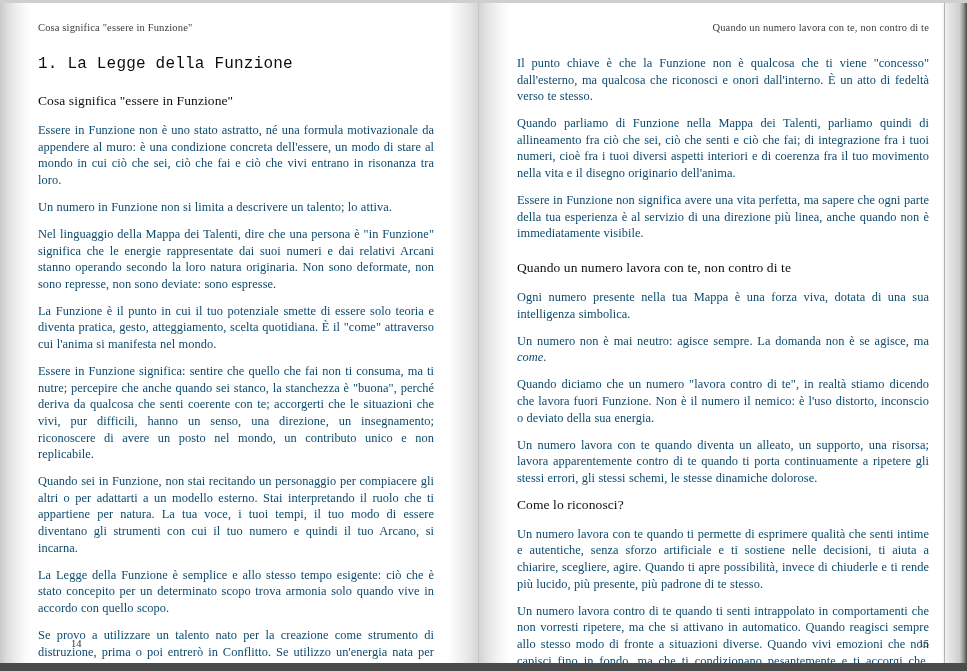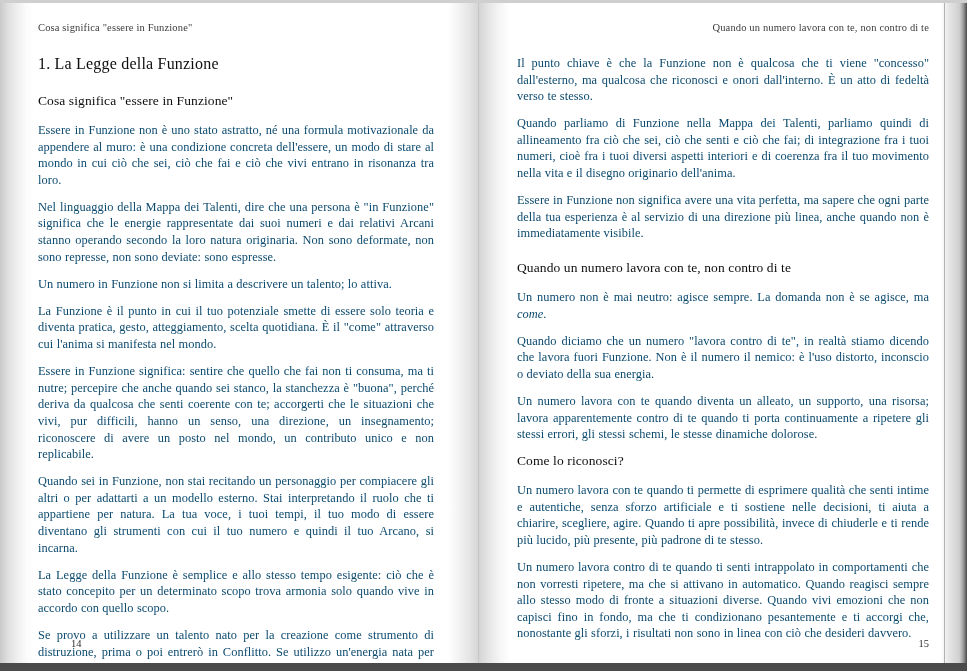--- a/index.html
+++ b/index.html
@@ -102,20 +102,21 @@
     white-space: nowrap;
   }
   .running-head.right { text-align: right; }
 
   .chapter-title {
     font-size: 16px;
     font-weight: 400;
     letter-spacing: 0.2px;
     margin: 0 0 20px 0;
     color: #0d0d0d;
+    font-family: Liberation Mono, monospace;
   }
   .section-head {
     font-size: 13.5px;
     font-weight: 400;
     letter-spacing: 0.1px;
     margin: 0 0 13px 0;
     color: #0d0d0d;
   }
   .section-head.spaced-top { margin-top: 18px; }
 
@@ -154,22 +155,22 @@
   <div class="page page-left">
     <div class="page-inner">
 
       <div class="running-head">Cosa significa "essere in Funzione"</div>
 
       <h1 class="chapter-title">1. La Legge della Funzione</h1>
 
       <h2 class="section-head">Cosa significa "essere in Funzione"</h2>
 
       <p class="body">Essere in Funzione non è uno stato astratto, né una formula motivazionale da appendere al muro: è una condizione concreta dell'essere, un modo di stare al mondo in cui ciò che sei, ciò che fai e ciò che vivi entrano in risonanza tra loro.</p>
+      <p class="body">Un numero in Funzione non si limita a descrivere un talento; lo attiva.</p>
       <p class="body">Nel linguaggio della Mappa dei Talenti, dire che una persona è "in Funzione" significa che le energie rappresentate dai suoi numeri e dai relativi Arcani stanno operando secondo la loro natura originaria. Non sono deformate, non sono represse, non sono deviate: sono espresse.</p>
-      <p class="body">Un numero in Funzione non si limita a descrivere un talento; lo attiva.</p>
       <p class="body">La Funzione è il punto in cui il tuo potenziale smette di essere solo teoria e diventa pratica, gesto, atteggiamento, scelta quotidiana. È il "come" attraverso cui l'anima si manifesta nel mondo.</p>
       <p class="body">Essere in Funzione significa: sentire che quello che fai non ti consuma, ma ti nutre; percepire che anche quando sei stanco, la stanchezza è "buona", perché deriva da qualcosa che senti coerente con te; accorgerti che le situazioni che vivi, pur difficili, hanno un senso, una direzione, un insegnamento; riconoscere di avere un posto nel mondo, un contributo unico e non replicabile.</p>
       <p class="body">Quando sei in Funzione, non stai recitando un personaggio per compiacere gli altri o per adattarti a un modello esterno. Stai interpretando il ruolo che ti appartiene per natura. La tua voce, i tuoi tempi, il tuo modo di essere diventano gli strumenti con cui il tuo numero e quindi il tuo Arcano, si incarna.</p>
       <p class="body">La Legge della Funzione è semplice e allo stesso tempo esigente: ciò che è stato concepito per un determinato scopo trova armonia solo quando vive in accordo con quello scopo.</p>
       <p class="body">Se provo a utilizzare un talento nato per la creazione come strumento di distruzione, prima o poi entrerò in Conflitto. Se utilizzo un'energia nata per guidare per sottomettere, o un'energia nata per proteggere per controllare, il risultato sarà distorsione, fatica, disorientamento.</p>
 
     </div>
     <div class="folio">14</div>
   </div>
 
@@ -180,20 +181,21 @@
     <div class="page-inner">
 
       <div class="running-head right">Quando un numero lavora con te, non contro di te</div>
 
       <p class="body">Il punto chiave è che la Funzione non è qualcosa che ti viene "concesso" dall'esterno, ma qualcosa che riconosci e onori dall'interno. È un atto di fedeltà verso te stesso.</p>
       <p class="body">Quando parliamo di Funzione nella Mappa dei Talenti, parliamo quindi di allineamento fra ciò che sei, ciò che senti e ciò che fai; di integrazione fra i tuoi numeri, cioè fra i tuoi diversi aspetti interiori e di coerenza fra il tuo movimento nella vita e il disegno originario dell'anima.</p>
       <p class="body">Essere in Funzione non significa avere una vita perfetta, ma sapere che ogni parte della tua esperienza è al servizio di una direzione più linea, anche quando non è immediatamente visibile.</p>
 
       <h2 class="section-head spaced-top">Quando un numero lavora con te, non contro di te</h2>
 
+      <p class="body">Ogni numero presente nella tua Mappa è una forza viva, dotata di una sua intelligenza simbolica.</p>
 
       <p class="body"><span>Un numero non è mai neutro: agisce sempre. La domanda non è se agisce, ma <em>come</em>.</span></p>
 
       <p class="body">Quando diciamo che un numero "lavora contro di te", in realtà stiamo dicendo che lavora fuori Funzione. Non è il numero il nemico: è l'uso distorto, inconscio o deviato della sua energia.</p>
       <p class="body">Un numero lavora con te quando diventa un alleato, un supporto, una risorsa; lavora apparentemente contro di te quando ti porta continuamente a ripetere gli stessi errori, gli stessi schemi, le stesse dinamiche dolorose.</p>
 
       <h2 class="section-head">Come lo riconosci?</h2>
 
       <p class="body">Un numero lavora con te quando ti permette di esprimere qualità che senti intime e autentiche, senza sforzo artificiale e ti sostiene nelle decisioni, ti aiuta a chiarire, scegliere, agire. Quando ti apre possibilità, invece di chiuderle e ti rende più lucido, più presente, più padrone di te stesso.</p>
       <p class="body">Un numero lavora contro di te quando ti senti intrappolato in comportamenti che non vorresti ripetere, ma che si attivano in automatico. Quando reagisci sempre allo stesso modo di fronte a situazioni diverse. Quando vivi emozioni che non capisci fino in fondo, ma che ti condizionano pesantemente e ti accorgi che, nonostante gli sforzi, i risultati non sono in linea con ciò che desideri davvero.</p>

